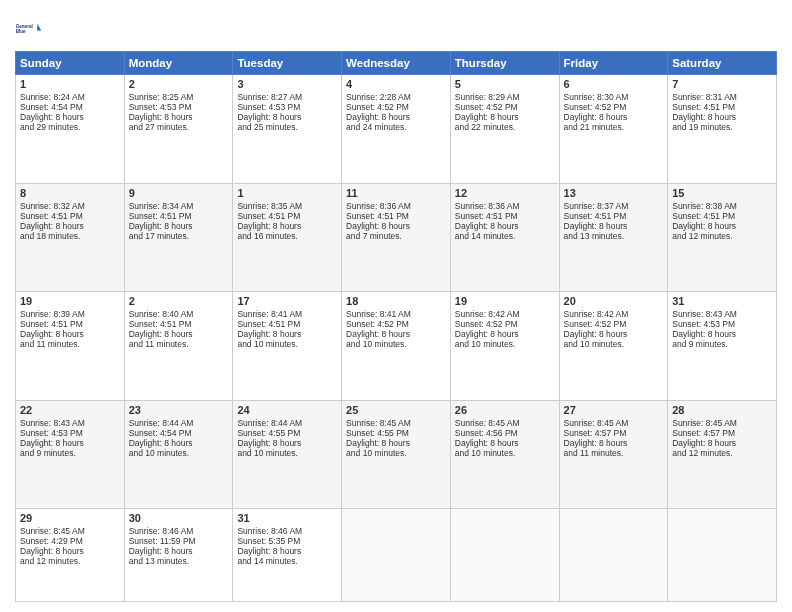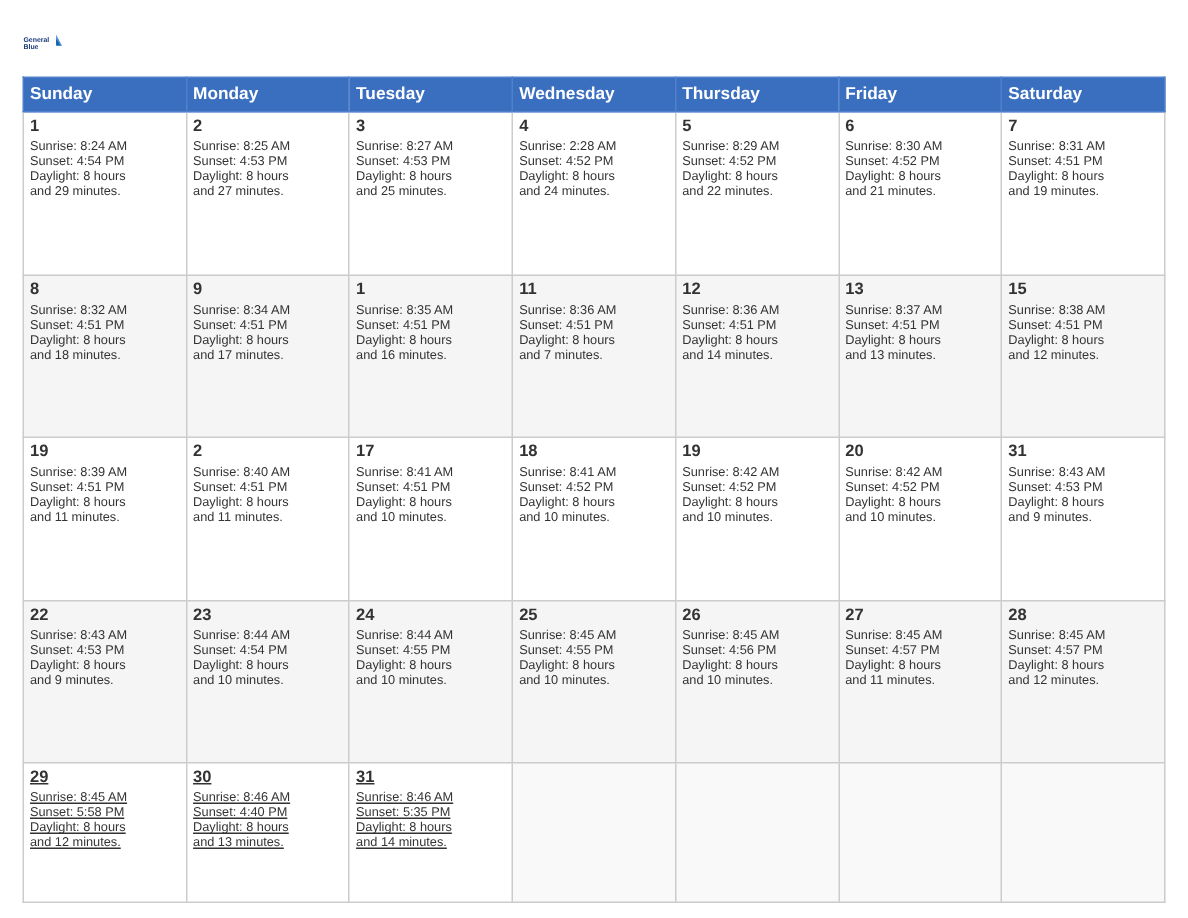--- a/index.html
+++ b/index.html
@@ -78,21 +78,20 @@
       font-size: 11px;
       font-weight: bold;
       display: block;
       margin-bottom: 2px;
     }
     .empty {
       background-color: #f9f9f9 !important;
     }
     .last-row td {
       height: 75px;
-      text-decoration: underline;
     }
   </style>
 </head>
 <body>
 
 <div class="page">
   <div class="header">
     <div class="logo">
       <svg class="logo-icon" viewBox="0 0 85 40">
           <text x="2" y="17" font-size="14" font-weight="bold" fill="#1a3a7a">General</text>
@@ -321,28 +320,28 @@
             <div>Sunrise: 8:45 AM</div>
             <div>Sunset: 4:57 PM</div>
             <div>Daylight: 8 hours</div>
             <div>and 12 minutes.</div>
           </td>
         </tr>
         <tr class="last-row">
           <td>
             <span class="day-num">29</span>
             <div>Sunrise: 8:45 AM</div>
-            <div>Sunset: 5:58 PM</div>
+            <div>Sunset: 4:29 PM</div>
             <div>Daylight: 8 hours</div>
             <div>and 12 minutes.</div>
           </td>
           <td>
             <span class="day-num">30</span>
             <div>Sunrise: 8:46 AM</div>
-            <div>Sunset: 4:40 PM</div>
+            <div>Sunset: 11:59 PM</div>
             <div>Daylight: 8 hours</div>
             <div>and 13 minutes.</div>
           </td>
           <td>
             <span class="day-num">31</span>
             <div>Sunrise: 8:46 AM</div>
             <div>Sunset: 5:35 PM</div>
             <div>Daylight: 8 hours</div>
             <div>and 14 minutes.</div>
           </td>

